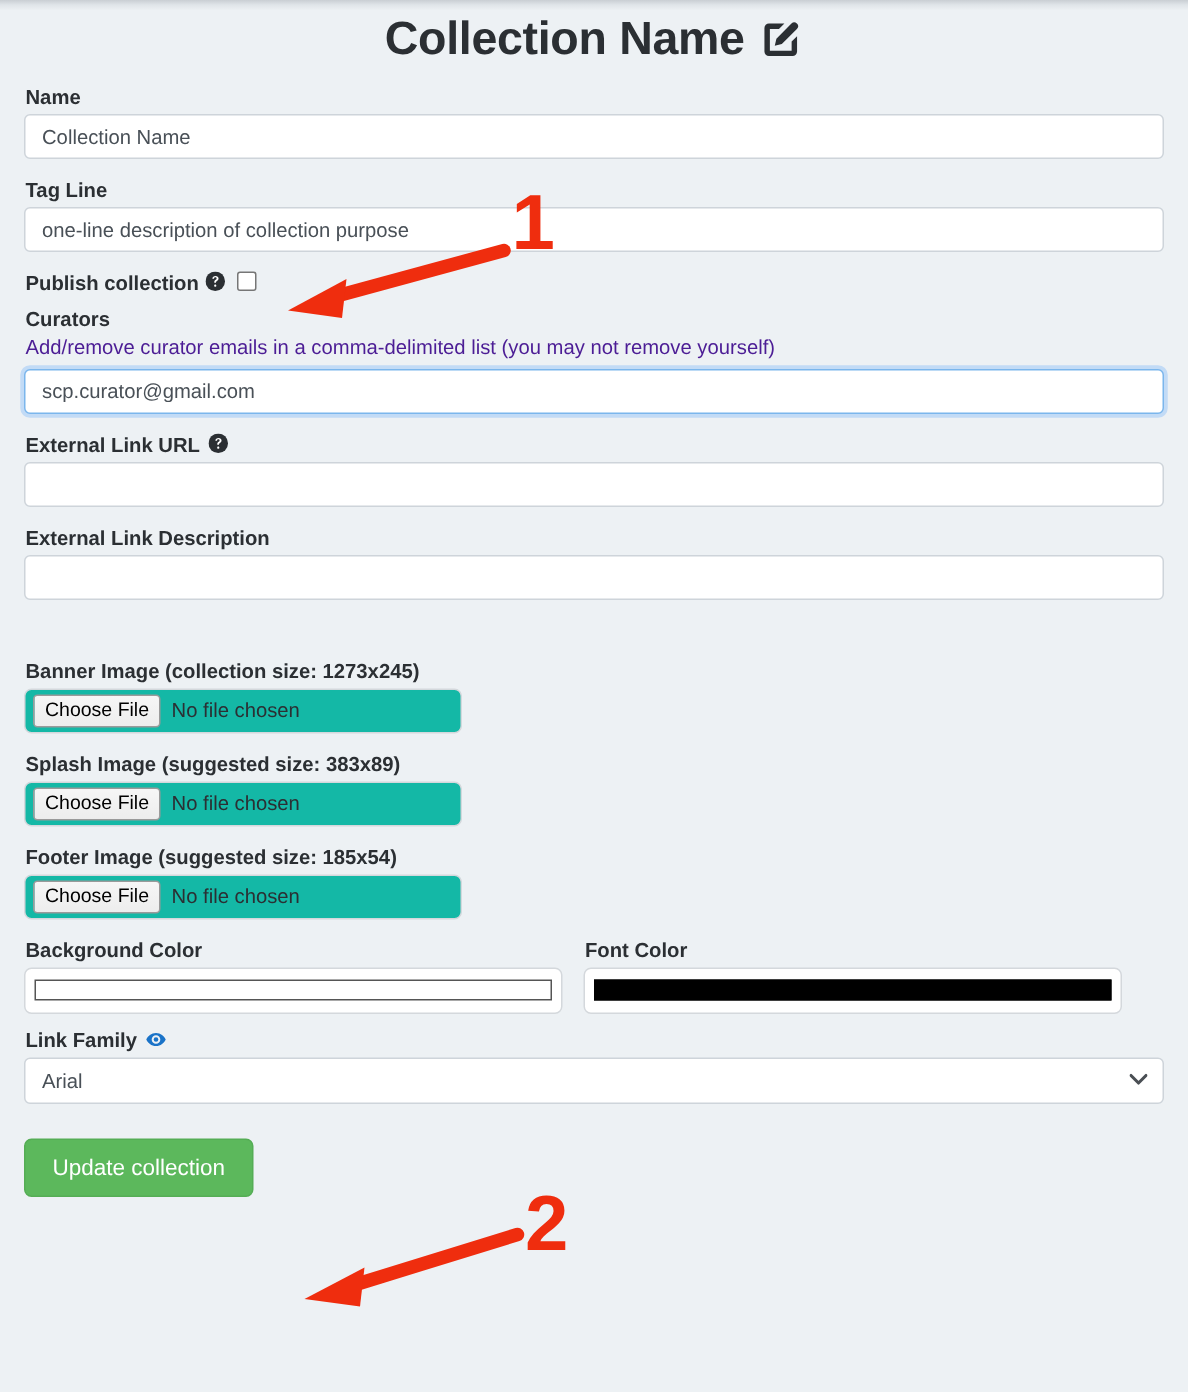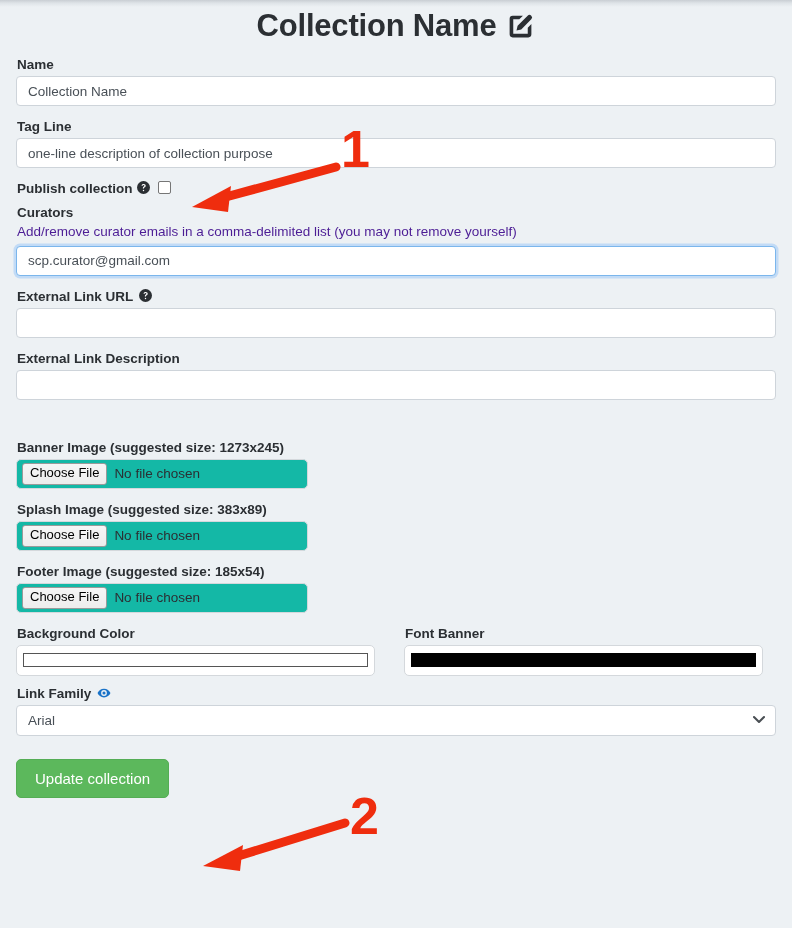--- a/index.html
+++ b/index.html
@@ -143,21 +143,21 @@
   }
   .file-status {
     font-size: 13.5px;
     color: #2b2f33;
     white-space: nowrap;
   }
 
   
   .two-col {
     display: flex;
-    gap: 29px;
+    gap: 14px;
     margin-bottom: 10px;
   }
   .col { width: 359px; }
   .color-control {
     width: 100%;
     height: 31px;
     background: #fff;
     border: 1px solid #d4d8dc;
     border-radius: 5px;
     display: flex;
@@ -294,21 +294,21 @@
   </div>
 
   
   <div class="group" style="margin-bottom:40px;">
     <label class="field-label">External Link Description</label>
     <input class="text-input" type="text" value="" style="">
   </div>
 
   
   <div class="group">
-    <label class="field-label">Banner Image (suggested size: 1273x245)</label>
+    <label class="field-label">Banner Image (collection size: 1273x245)</label>
     <div class="file-control">
       <span class="file-btn">Choose File</span>
       <span class="file-status">No file chosen</span>
     </div>
   </div>
 
   
   <div class="group">
     <label class="field-label">Splash Image (suggested size: 383x89)</label>
     <div class="file-control">
@@ -328,21 +328,21 @@
 
   
   <div class="two-col">
     <div class="col">
       <label class="field-label">Background Color</label>
       <div class="color-control">
         <span class="swatch white"></span>
       </div>
     </div>
     <div class="col">
-      <label class="field-label">Font Banner</label>
+      <label class="field-label">Font Color</label>
       <div class="color-control">
         <span class="swatch black"></span>
       </div>
     </div>
   </div>
 
   
   <div class="group">
     <div class="label-row">
       <label class="field-label">Link Family</label>

